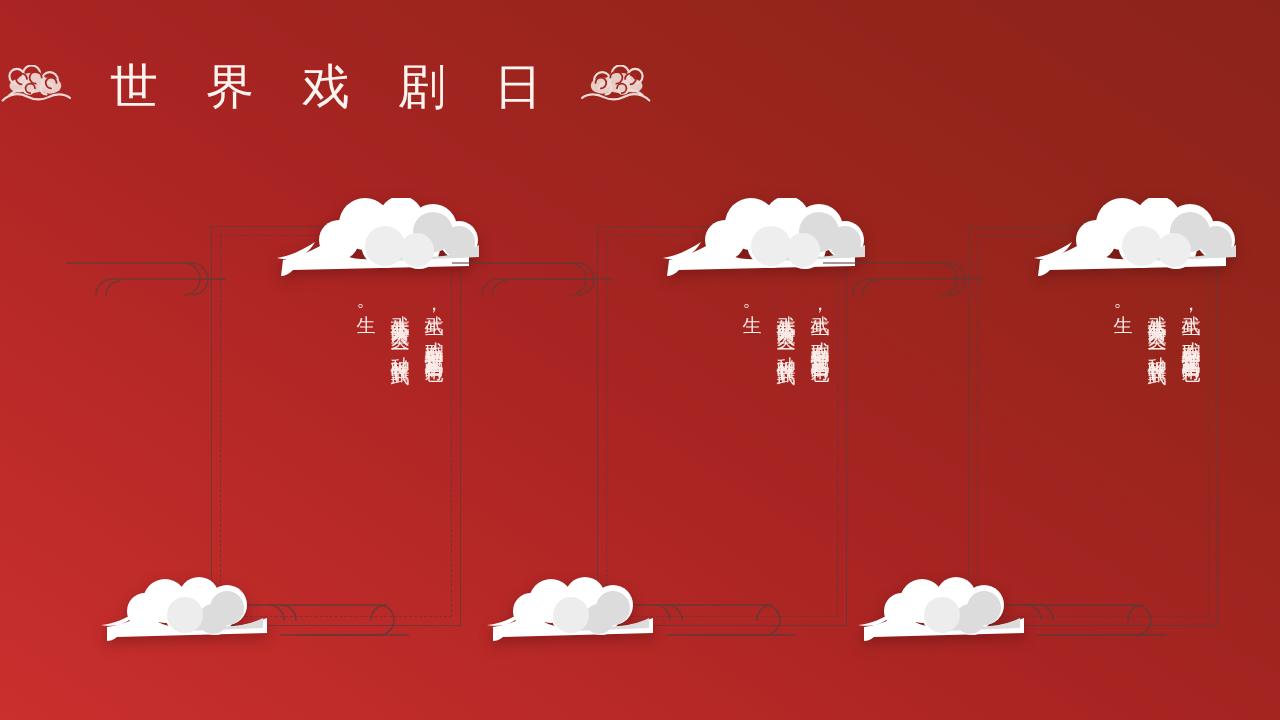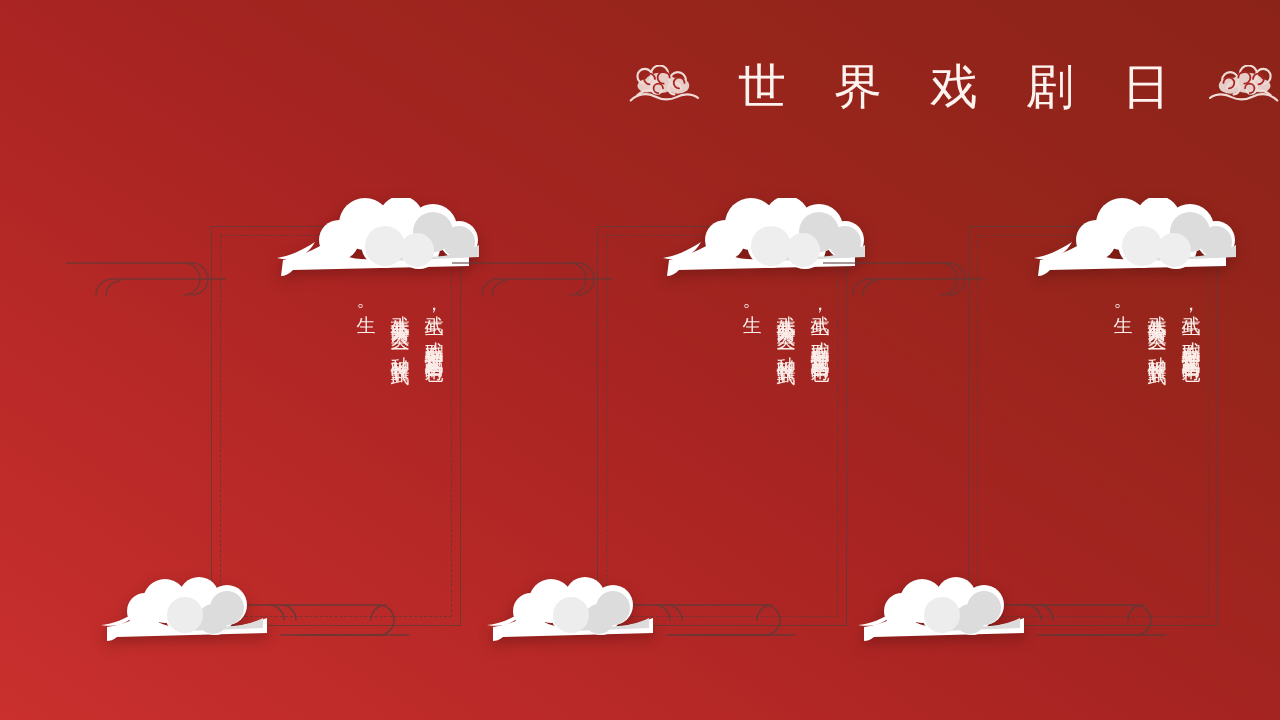--- a/index.html
+++ b/index.html
@@ -23,21 +23,21 @@
 
   
   #title-block {
     position: absolute;
     top: 52px;
     left: 0;
     width: 1280px;
     height: 70px;
     display: flex;
     align-items: center;
-    justify-content: flex-end;
+    justify-content: flex-start;
     gap: 18px;
   }
   #title-text {
     color: #fdf3ef;
     font-family: "Liberation Serif", "DejaVu Serif", serif;
     font-size: 48px;
     letter-spacing: 18px;
     text-indent: 18px;
     line-height: 1;
     white-space: nowrap;

